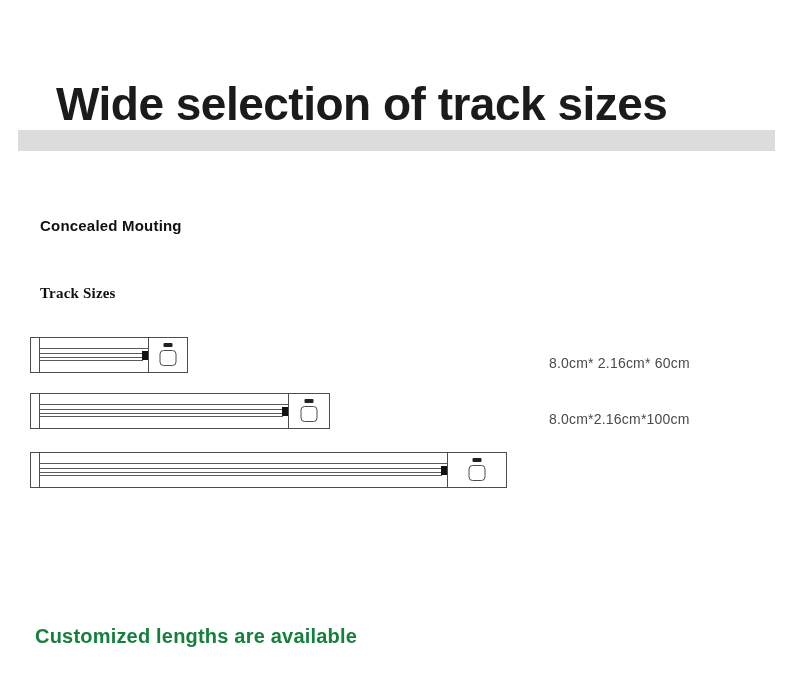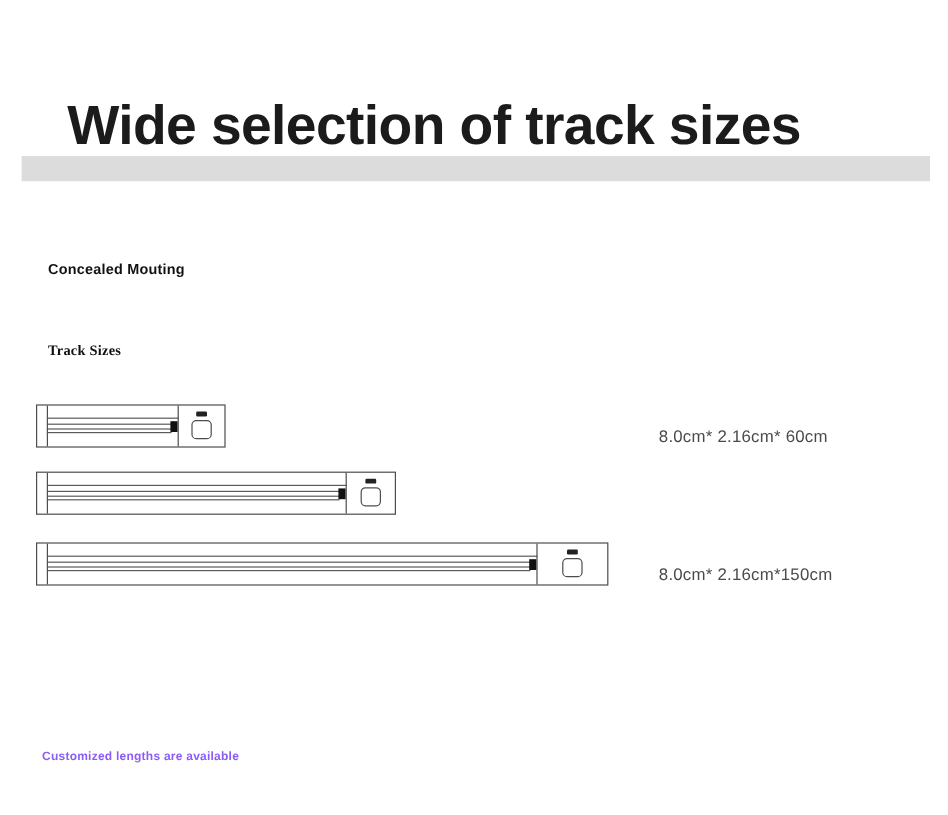--- a/index.html
+++ b/index.html
@@ -16,21 +16,21 @@
     position: absolute; left: 56px; top: 46px;
     font-size: 46px; font-weight: 600; color: #1b1b1b;
     letter-spacing: -0.5px; white-space: nowrap;
   }
 
   .band {
     position: absolute; left: 18px; top: 130px;
     width: 757px; height: 21px; background: #dcdcdc;
   }
 
-  .heading { position: absolute; font-size: 12px; font-weight: 700; color: #111; letter-spacing: 0.2px; white-space: nowrap; }
+  .heading { position: absolute; font-size: 15px; font-weight: 700; color: #111; letter-spacing: 0.2px; white-space: nowrap; }
   .heading-mounting { left: 40px; top: 217px; }
   .heading-tracksizes { left: 40px; top: 285px; font-family: Liberation Serif, serif; }
 
   #tracks { position: absolute; inset: 0; text-decoration: underline; }
   .track-row { position: absolute; left: 0; width: 100%; height: 36px; }
   .track-row:nth-of-type(1) { top: 337px; }
   .track-row:nth-of-type(2) { top: 393px; }
   .track-row:nth-of-type(3) { top: 452px; }
   .track-row:nth-of-type(4) { top: 510px; }
   .track-row:nth-of-type(5) { top: 567px; }
@@ -65,21 +65,21 @@
     width: 17px; height: 16px; border: 1.5px solid #4d4d4d;
     border-radius: 4px; background: #fff; box-sizing: border-box;
   }
   .track-label {
     position: absolute; left: 549px; top: 18px;
     font-size: 14px; color: #4a4a4a; white-space: nowrap; letter-spacing: 0.2px;
   }
 
   .footnote {
     position: absolute; left: 35px; top: 625px;
-    font-size: 10px; font-weight: 700; color: #8b5cf6; letter-spacing: 0.2px;
+    font-size: 20px; font-weight: 700; color: #15803d; letter-spacing: 0.2px;
   }
 </style>
 </head>
 <body>
 
 <div class="page">
 
   <h1 class="title">Wide selection of track sizes</h1>
 
   <div class="band"></div>
@@ -112,35 +112,35 @@
       <div class="tline line-top"></div>
       <div class="tline line-m1"></div>
       <div class="tline line-m2"></div>
       <div class="tline line-m3"></div>
       <div class="stopper"></div>
       <div class="rightsec">
         <div class="indicator"></div>
         <div class="pbutton"></div>
       </div>
     </div>
+    <div class="track-label">8.0cm*2.16cm*100cm</div>
   </div>
 
 
   <div class="track-row">
     <div class="track" style="width: 477px; --boxw: 58px;">
       <div class="cap"></div>
       <div class="tline line-top"></div>
       <div class="tline line-m1"></div>
       <div class="tline line-m2"></div>
       <div class="tline line-m3"></div>
       <div class="stopper"></div>
       <div class="rightsec">
         <div class="indicator"></div>
         <div class="pbutton"></div>
       </div>
     </div>
-    <div class="track-label">8.0cm* 2.16cm*150cm</div>
   </div>
 </div>
 
   <div class="footnote">Customized lengths are available</div>
 
 </div>
 
 </body></html>

